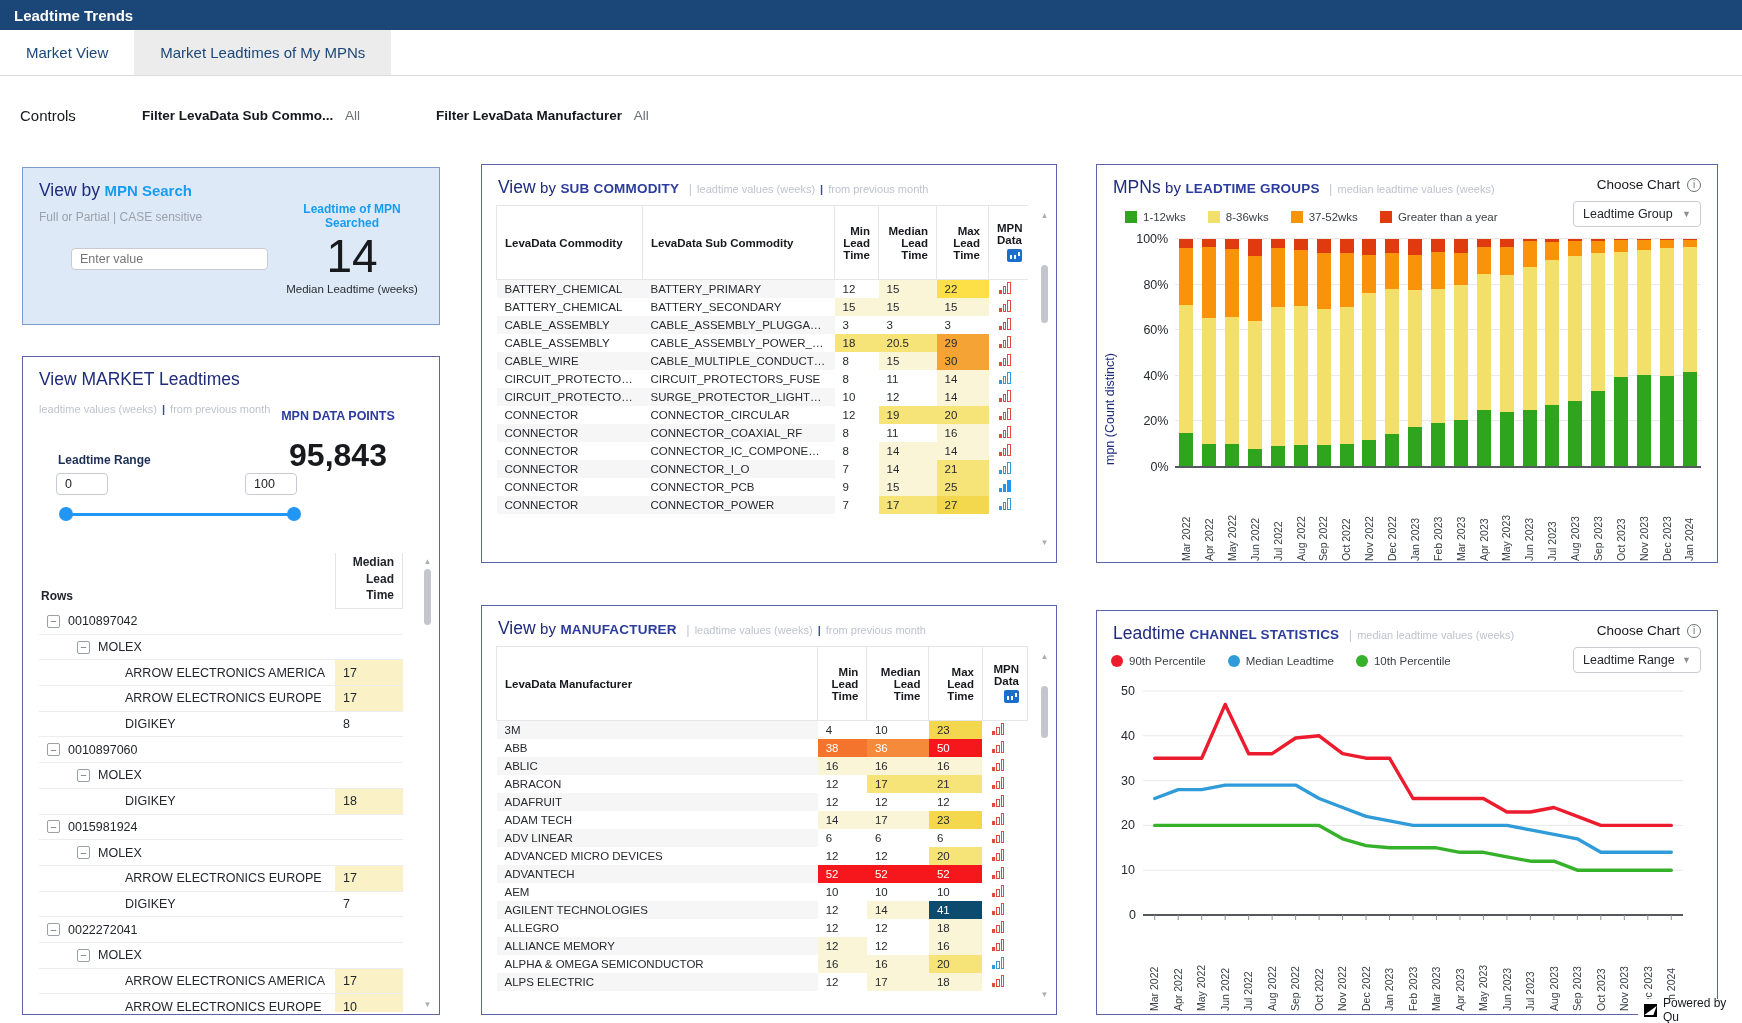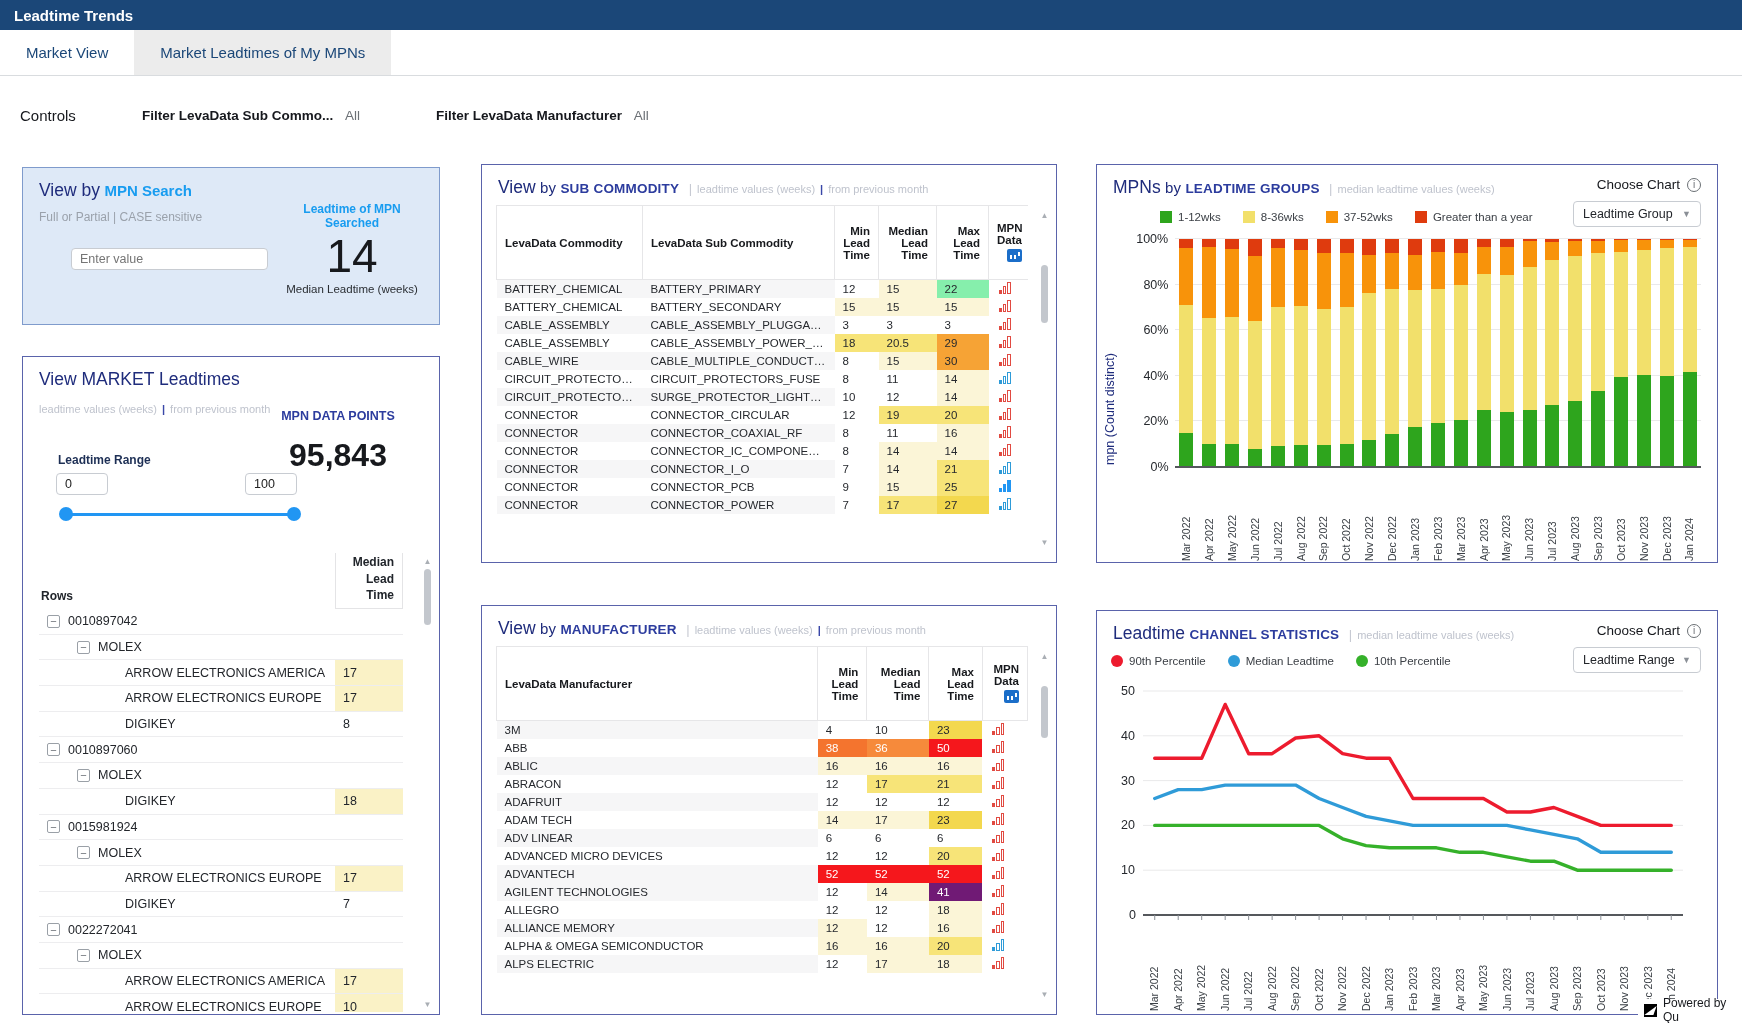--- a/index.html
+++ b/index.html
@@ -322,21 +322,21 @@
             <th class="num" style="width: 52px;"><span>Max Lead Time</span></th>
             <th class="num" style="width: 42px;"><span>MPN Data</span><br><span class="mpn-ic"></span></th>
           </tr>
         </thead>
         <tbody>
           <tr class="stripe">
             <td class="name">BATTERY_CHEMICAL</td>
             <td class="name">BATTERY_PRIMARY</td>
             <td class="num-cell">12</td>
             <td class="num-cell" style="background: rgb(251, 245, 215);">15</td>
-            <td class="num-cell" style="background: #86efac;">22</td>
+            <td class="num-cell" style="background: #fde047;">22</td>
             <td class="ic"><span class="mb mb-red">
                 <i class="b1"></i>
                 <i class="b2"></i>
                 <i class="b3"></i>
               </span></td>
           </tr>
           <tr>
             <td class="name">BATTERY_CHEMICAL</td>
             <td class="name">BATTERY_SECONDARY</td>
             <td class="num-cell" style="background: rgb(251, 245, 215);">15</td>
@@ -603,25 +603,36 @@
             <td class="name">ADVANTECH</td>
             <td class="num-cell" style="background: rgb(245, 23, 28); color: rgb(255, 255, 255);">52</td>
             <td class="num-cell" style="background: rgb(245, 23, 28); color: rgb(255, 255, 255);">52</td>
             <td class="num-cell" style="background: rgb(245, 23, 28); color: rgb(255, 255, 255);">52</td>
             <td class="ic"><span class="mb mb-red">
                 <i class="b1"></i>
                 <i class="b2"></i>
                 <i class="b3"></i>
               </span></td>
           </tr>
+          <tr>
+            <td class="name">AEM</td>
+            <td class="num-cell">10</td>
+            <td class="num-cell">10</td>
+            <td class="num-cell">10</td>
+            <td class="ic"><span class="mb mb-red">
+                <i class="b1"></i>
+                <i class="b2"></i>
+                <i class="b3"></i>
+              </span></td>
+          </tr>
           <tr class="stripe">
             <td class="name">AGILENT TECHNOLOGIES</td>
             <td class="num-cell">12</td>
             <td class="num-cell" style="background: rgb(251, 245, 215);">14</td>
-            <td class="num-cell" style="background: #701a75; color: rgb(255, 255, 255);">41</td>
+            <td class="num-cell" style="background: #0c4a6e; color: rgb(255, 255, 255);">41</td>
             <td class="ic"><span class="mb mb-red">
                 <i class="b1"></i>
                 <i class="b2"></i>
                 <i class="b3"></i>
               </span></td>
           </tr>
           <tr>
             <td class="name">ALLEGRO</td>
             <td class="num-cell">12</td>
             <td class="num-cell">12</td>
@@ -685,21 +696,21 @@
     <span class="ct-sep">|</span><span class="ct-sub">median leadtime values (weeks)</span>
   </div>
   <div class="choose">
     <span>Choose Chart</span>
     <span class="info-ic">i</span>
   </div>
   <div class="dropdown">
     <span>Leadtime Group</span>
     <span class="dd-caret">▼</span>
   </div>
-  <div class="legend-row" style="top:46px;margin-left:35px;" id="groups-legend">
+  <div class="legend-row" style="top:46px;" id="groups-legend">
       <span class="leg-item">
         <span class="leg-swatch" style="background: rgb(46, 165, 29);"></span>
         <span>1-12wks</span>
       </span>
       <span class="leg-item">
         <span class="leg-swatch" style="background: rgb(242, 224, 107);"></span>
         <span>8-36wks</span>
       </span>
       <span class="leg-item">
         <span class="leg-swatch" style="background: rgb(248, 147, 10);"></span>

